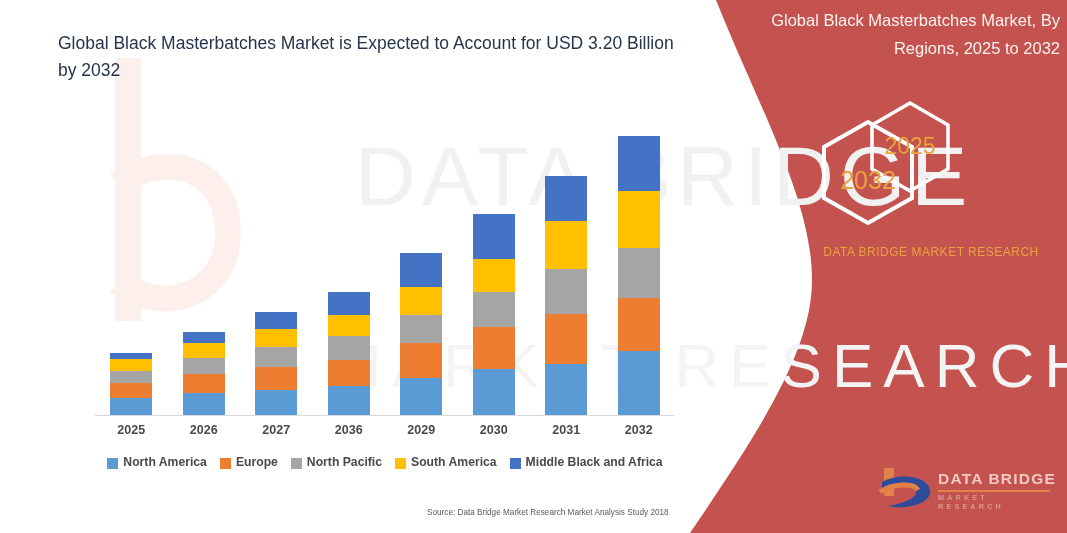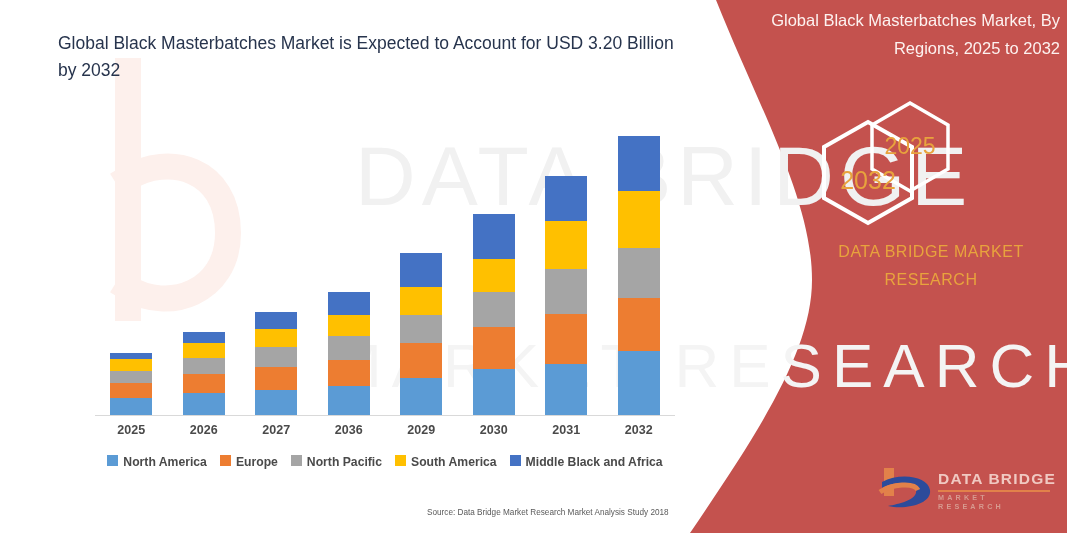--- a/index.html
+++ b/index.html
@@ -26,34 +26,34 @@
   .bar{width:42px;display:flex;flex-direction:column;justify-content:flex-end;}
   .seg{width:100%;}
 
   .axis-line{position:absolute;left:95px;top:415px;width:580px;height:1px;background:#d9d9d9;}
 
   .xlabels{position:absolute;left:95px;top:423px;width:580px;display:flex;}
   .xlabel{flex:1 1 0;text-align:center;font-size:12.5px;font-weight:bold;color:#4a4a4a;}
 
   .legend{position:absolute;left:95px;top:455px;width:580px;display:flex;justify-content:center;
     align-items:center;gap:13px;flex-wrap:nowrap;}
-  .legend-item{display:flex;align-items:flex-start;gap:5px;white-space:nowrap;}
+  .legend-item{display:flex;align-items:flex-end;gap:5px;white-space:nowrap;}
   .legend-swatch{width:11px;height:11px;flex:0 0 auto;}
   .legend-label{font-size:12.2px;font-weight:bold;color:#4a4a4a;}
 
   .footer-left{position:absolute;left:86px;top:508px;font-size:8.2px;color:#5a5a5a;white-space:nowrap;}
   .footer-right{position:absolute;left:427px;top:508px;font-size:8.2px;color:#5a5a5a;white-space:nowrap;}
 
   
   .panel-title{position:absolute;left:742px;top:6px;width:318px;text-align:right;color:#fdf2f0;
     font-size:16.5px;line-height:28px;font-weight:400;}
 
   .hexwrap{position:absolute;left:812px;top:98px;width:180px;height:130px;}
   .brand-text{position:absolute;left:800px;top:238px;width:262px;text-align:center;color:#e8a33d;
-    font-size:16px;line-height:28px;letter-spacing:.5px;}
+    font-size:12px;line-height:28px;letter-spacing:.5px;}
 
   .logo{position:absolute;left:878px;top:466px;width:180px;height:50px;}
   .logo-txt1{position:absolute;left:60px;top:4px;font-size:15.5px;letter-spacing:1.2px;color:#f0c9c2;font-weight:bold;}
   .logo-rule{position:absolute;left:60px;top:24px;width:112px;height:1.5px;background:#e2814a;}
   .logo-txt2{position:absolute;left:60px;top:27px;font-size:7.2px;letter-spacing:3.2px;color:#d79a8f;font-weight:bold;}
 </style>
 </head>
 <body>
 
 <div class="canvas">

